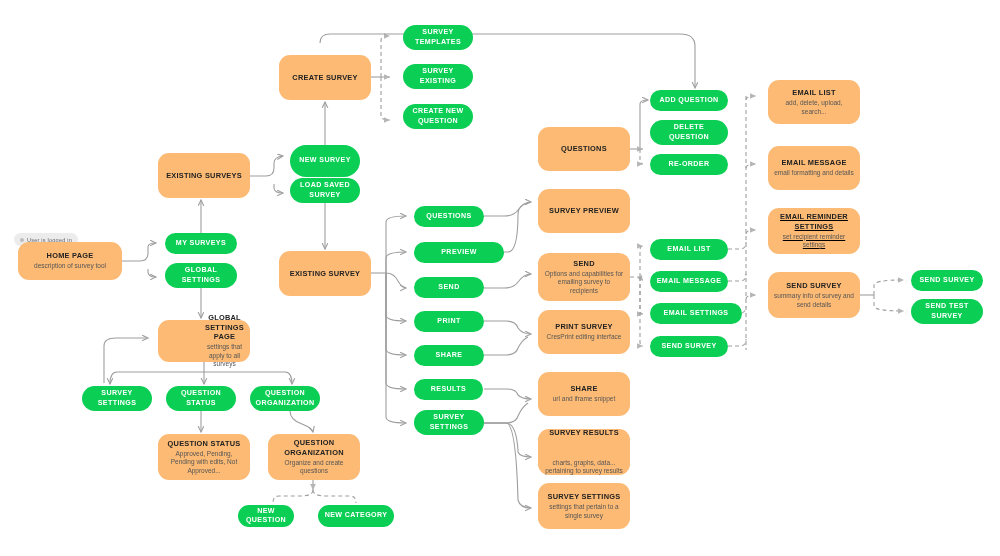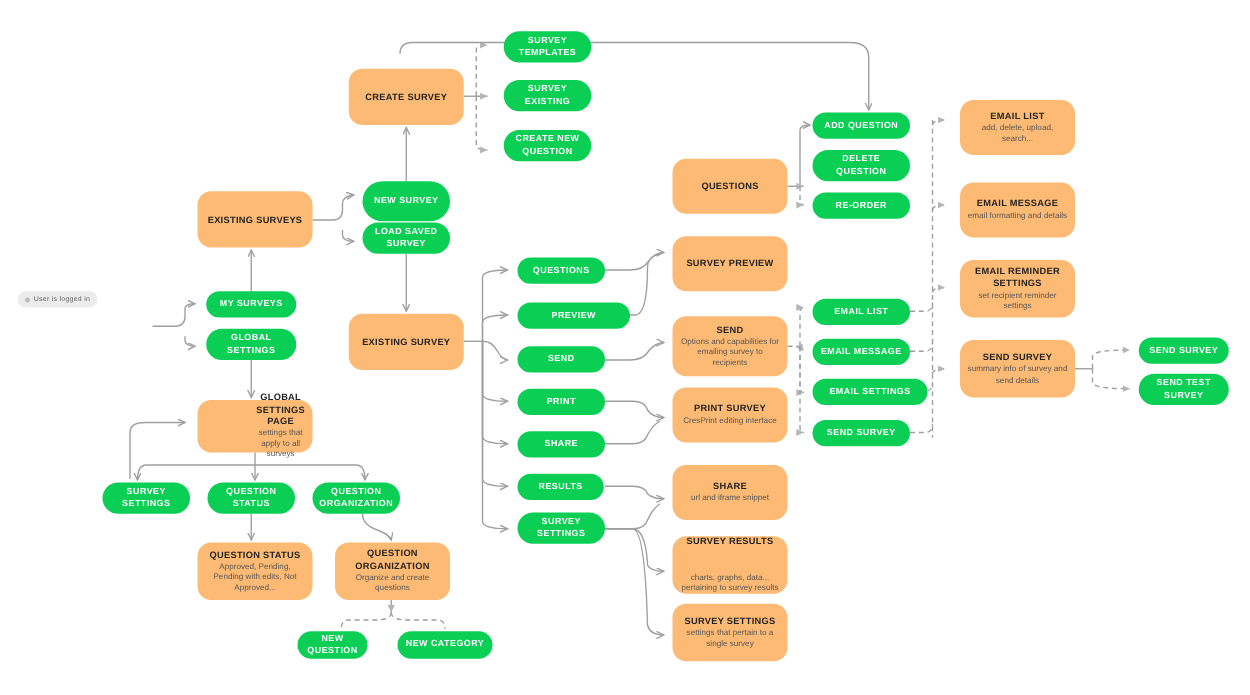--- a/index.html
+++ b/index.html
@@ -127,20 +127,24 @@
       <path d="M313,490 Q313,496 300,496 L279,496 Q273,496 273,503" stroke-dasharray="4,3"></path>
       <path d="M313,490 Q313,496 326,496 L350,496 Q356,496 356,503" stroke-dasharray="4,3"></path>
     </g>
   </svg>
 
   <div class="badge">
     <span class="dot"></span>
     <span class="btxt">User is logged in</span>
   </div>
 
+<div class="node card" style="left: 18px; top: 242px; width: 104px; height: 38px;">
+      <div class="ttl">HOME PAGE</div>
+      <div class="sub">description of survey tool</div>
+    </div>
     <div class="node card" style="left: 158px; top: 153px; width: 92px; height: 45px;">
       <div class="ttl">EXISTING SURVEYS</div>
     </div>
     <div class="node card" style="left: 279px; top: 55px; width: 92px; height: 45px;">
       <div class="ttl">CREATE SURVEY</div>
     </div>
     <div class="node card" style="left: 279px; top: 251px; width: 92px; height: 45px;">
       <div class="ttl">EXISTING SURVEY</div>
     </div>
     <div class="node card" style="left: 158px; top: 320px; width: 92px; height: 42px; padding-left: 47px;">
@@ -182,21 +186,21 @@
       <div class="sub">settings that pertain to a single survey</div>
     </div>
     <div class="node card" style="left: 768px; top: 80px; width: 92px; height: 44px;">
       <div class="ttl">EMAIL LIST</div>
       <div class="sub">add, delete, upload, search...</div>
     </div>
     <div class="node card" style="left: 768px; top: 146px; width: 92px; height: 44px;">
       <div class="ttl">EMAIL MESSAGE</div>
       <div class="sub">email formatting and details</div>
     </div>
-    <div class="node card" style="left: 768px; top: 208px; width: 92px; height: 46px;">
+    <div class="node card" style="left: 768px; top: 208px; width: 92px; height: 46px; text-decoration: underline;">
       <div class="ttl">EMAIL REMINDER SETTINGS</div>
       <div class="sub">set recipient reminder settings</div>
     </div>
     <div class="node card" style="left: 768px; top: 272px; width: 92px; height: 46px;">
       <div class="ttl">SEND SURVEY</div>
       <div class="sub">summary info of survey and send details</div>
     </div>
     <div class="node pill" style="left: 165px; top: 233px; width: 72px; height: 21px;">
       <span>MY SURVEYS</span>
     </div>

